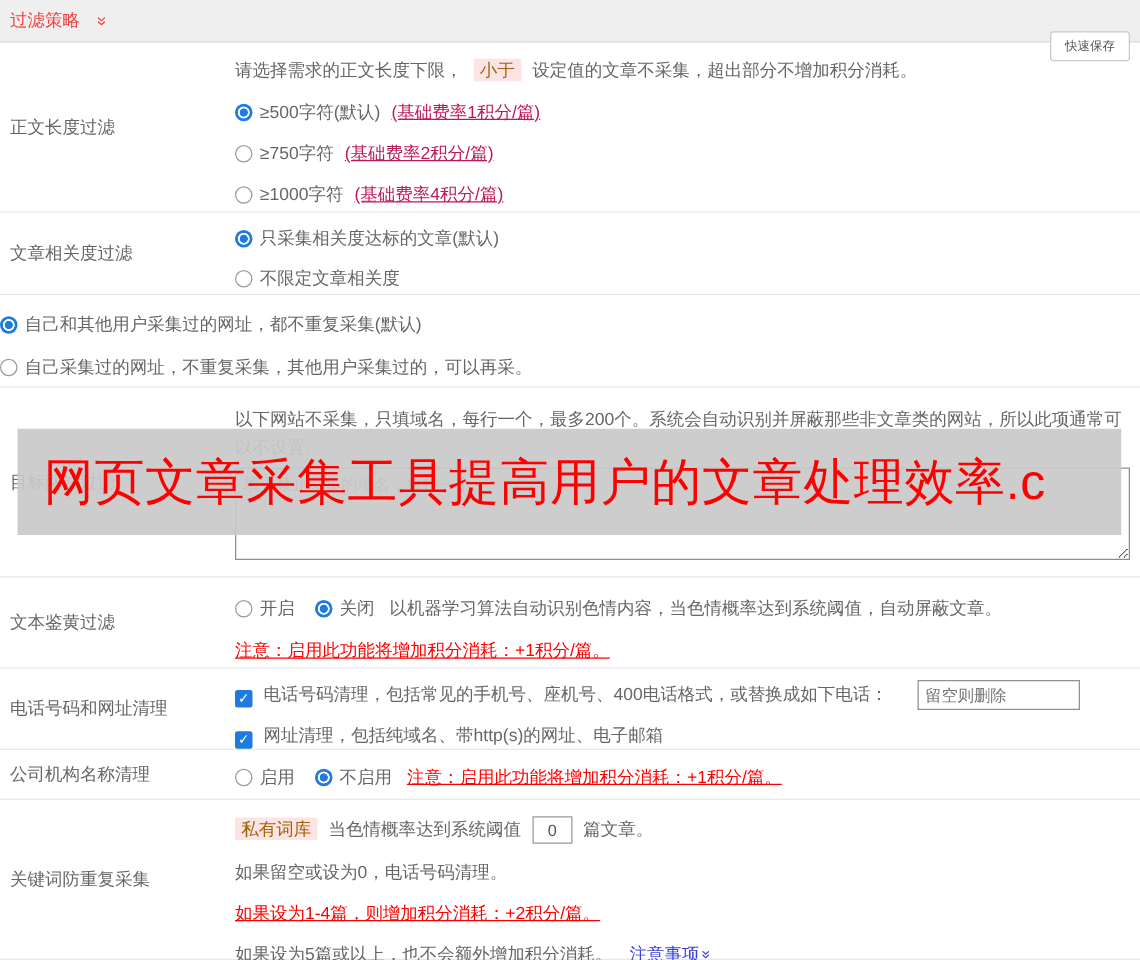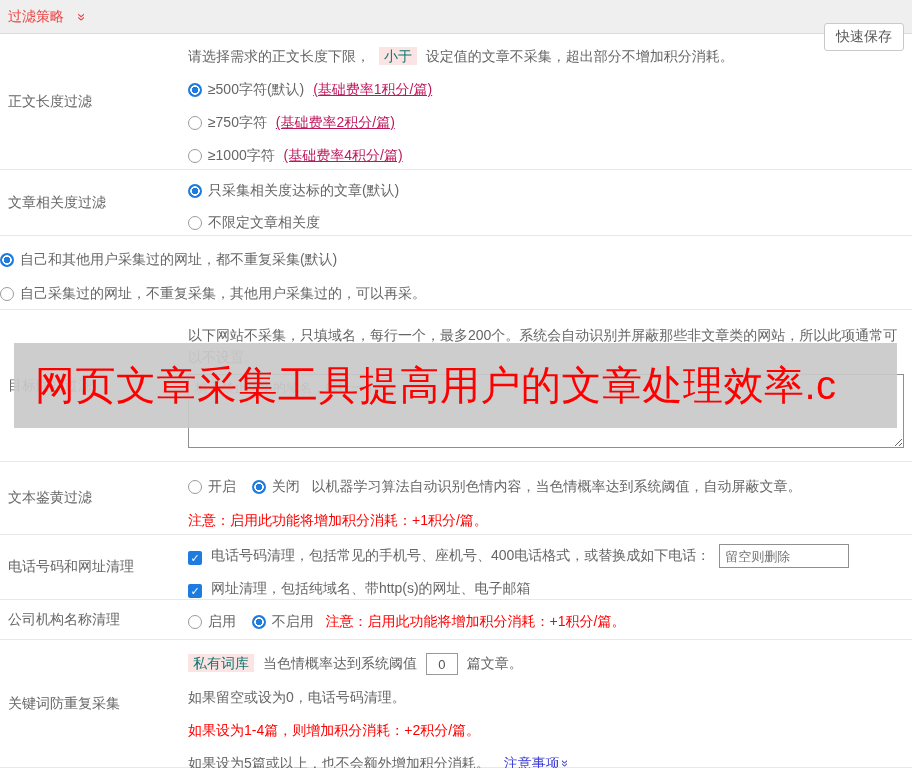--- a/index.html
+++ b/index.html
@@ -3,21 +3,21 @@
 <meta charset="utf-8">
 <style>
   html,body{margin:0;padding:0;background:#fff;}
   body{width:912px;font-family:"Liberation Sans","DejaVu Sans",sans-serif;font-size:14px;color:#666;}
   .page{position:relative;width:912px;height:768px;overflow:hidden;background:#fff;}
 
   
   .topbar{height:34px;background:#efefef;border-bottom:1px solid #dcdcdc;display:flex;align-items:center;justify-content:space-between;padding:0 8px;box-sizing:border-box;}
   .title-wrap{display:flex;gap:14px;color:#f04141;}
   .chev{display:inline-block;transform:rotate(-90deg);font-size:14px;line-height:1;}
-  .save-btn{background:#fff;border:1px solid #c9c9c9;border-radius:3px;padding:4px 11px;font-size:14px;color:#555;cursor:pointer;margin-top:41px;}
+  .save-btn{background:#fff;border:1px solid #c9c9c9;border-radius:3px;padding:4px 11px;font-size:10px;color:#555;cursor:pointer;margin-top:41px;}
 
   
   .row{display:flex;border-bottom:1px solid #e8e8e8;box-sizing:border-box;}
   .row:last-child{border-bottom:none;}
   .rlabel{flex:0 0 188px;width:188px;padding-left:8px;box-sizing:border-box;display:flex;align-items:center;color:#666;}
   .rcontent{flex:1;box-sizing:border-box;padding-right:8px;}
   .line{line-height:20px;white-space:nowrap;}
   .wrapline{line-height:22px;white-space:normal;}
 
   .r1{height:136px;}.r1 .rcontent{padding-top:12px;}.r1 .line+.line{margin-top:13px;}
@@ -26,27 +26,27 @@
   .r4{height:152px;}.r4 .rcontent{padding-top:14px;}
   .r5{height:73px;}.r5 .rcontent{padding-top:14px;}.r5 .line+.line{margin-top:14px;}
   .r6{height:65px;}.r6 .rcontent{padding-top:8px;}.r6 .line{line-height:24px;}.r6 .line+.line{margin-top:8px;}
   .r7{height:40px;}.r7 .rcontent{padding-top:11px;}
   .r8{height:128px;}.r8 .rcontent{padding-top:12px;}.r8 .line{line-height:22px;}.r8 .line+.line{margin-top:11px;}
 
   
   .radio{display:inline-block;width:14px;height:14px;border-radius:50%;border:1px solid #9b9b9b;background:#fff;box-sizing:border-box;vertical-align:-3px;margin-right:2px;cursor:pointer;}
   .radio.sel{border:none;background:radial-gradient(circle,#1e7ce0 0 3px,#fff 3.5px 4.5px,#1e7ce0 5px);}
   .checkbox{display:inline-block;width:14px;height:14px;background:#1e7ce0;border-radius:2px;color:#fff;font-size:11px;line-height:14px;text-align:center;vertical-align:-2px;margin-right:5px;cursor:pointer;}
-  .txt-input{border:1px solid #909090;height:20px;width:118px;padding:1px 5px;font-size:13px;color:#c2410c;margin-left:5px;vertical-align:middle;font-family:inherit;}
+  .txt-input{border:1px solid #909090;height:20px;width:118px;padding:1px 5px;font-size:13px;color:#c2410c;margin-left:20px;vertical-align:middle;font-family:inherit;}
   .count-input{border:1px solid #999;height:18px;width:26px;text-align:center;font-size:13px;color:#555;margin:0 5px;vertical-align:middle;font-family:inherit;}
   textarea{width:716px;height:74px;margin-top:6px;border:1px solid #8f8f8f;resize:both;box-sizing:border-box;font-family:inherit;font-size:13px;color:#555;padding:4px 6px;}
 
-  .red{color:#ff0000;}
+  .red{color:#ff0000;text-decoration:underline;}
   .fee{color:#be185d;text-decoration:underline;margin-left:5px;}
-  .hl-badge{color:#0f766e;background:#fce4e4;padding:1px 5px;margin:0 5px;}
+  .hl-badge{color:#a16207;background:#fce4e4;padding:1px 5px;margin:0 5px;}
   .hl-badge.first{margin-left:0;}
   .blue-link{color:#3a3cd6;margin-left:10px;cursor:pointer;}
   .blue-link .chev{font-size:13px;}
   .opt-gap{margin-left:12px;}
   .inline-desc{margin-left:8px;}
 
   
   .overlay{position:absolute;left:14px;top:343px;width:883px;height:85px;background:rgba(201,201,201,0.92);z-index:6;display:flex;align-items:center;overflow:hidden;}
   .overlay-text{color:#ff0000;font-size:40px;white-space:nowrap;padding-left:21px;letter-spacing:0.5px;}
 </style>

